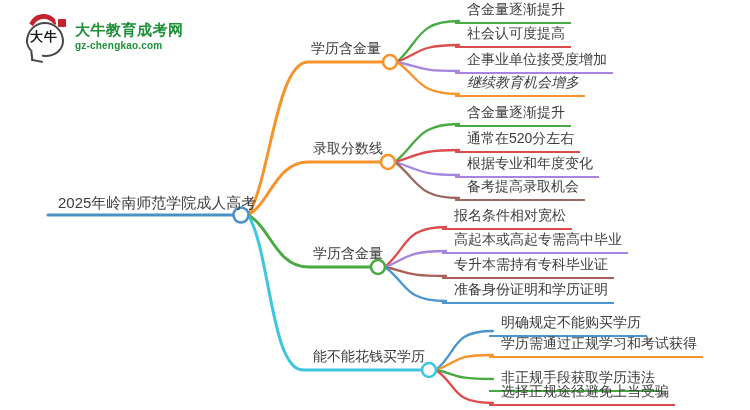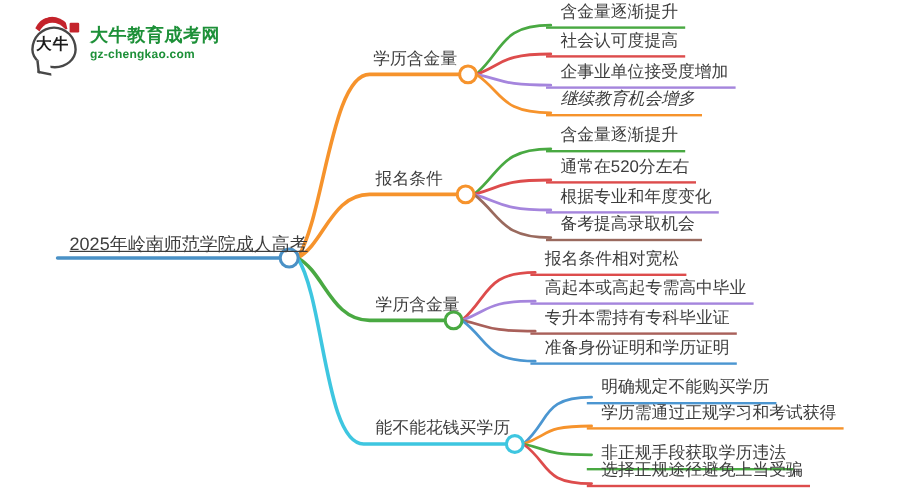--- a/index.html
+++ b/index.html
@@ -33,21 +33,21 @@
     position:absolute;left:4px;top:12px;width:32px;text-align:center;
     font-family:"Liberation Serif","DejaVu Serif",serif;
     font-weight:bold;font-size:13px;line-height:24px;color:#1c1c1c;letter-spacing:1px;
   }
   .logo-words{display:flex;flex-direction:column;justify-content:center;}
   .logo-title{font-size:15px;font-weight:bold;color:#1d9038;letter-spacing:0.5px;line-height:18px;}
   .logo-sub{font-size:10px;font-weight:bold;color:#1d9038;letter-spacing:0.2px;line-height:13px;}
 
   
   .root-label{
-    position:absolute;font-size:15px;color:#3d3d3d;white-space:nowrap;letter-spacing:0;text-decoration:underline;
+    position:absolute;font-size:15px;color:#3d3d3d;white-space:nowrap;letter-spacing:0;
   }
   .branch-label{
     position:absolute;font-size:14px;color:#3d3d3d;white-space:nowrap;
   }
   .leaf{
     position:absolute;height:23px;line-height:20px;font-size:14px;color:#3d3d3d;
     border-bottom:2px solid #84cc16;padding:0 6px 0 12px;white-space:nowrap;
   }
 </style>
 </head>
@@ -98,21 +98,21 @@
   </div>
 
   <div class="root-label" style="left:58px;top:194px;">2025年岭南师范学院成人高考</div>
 
   <div id="nodes">
       <div class="branch-label" style="left: 311px; top: 40px;">学历含金量</div>
       <div class="leaf" style="left: 455px; top: -1px; border-bottom-color: rgb(73, 169, 66);">含金量逐渐提升</div>
       <div class="leaf" style="left: 455px; top: 23px; border-bottom-color: rgb(221, 76, 76);">社会认可度提高</div>
       <div class="leaf" style="left: 455px; top: 49px; border-bottom-color: rgb(165, 133, 221);">企事业单位接受度增加</div>
       <div class="leaf" style="left: 455px; top: 72px; border-bottom-color: rgb(246, 147, 44); font-style: italic;">继续教育机会增多</div>
-      <div class="branch-label" style="left: 313px; top: 140px;">报名条件</div>
+      <div class="branch-label" style="left: 313px; top: 140px;">录取分数线</div>
       <div class="leaf" style="left: 455px; top: 102px; border-bottom-color: rgb(73, 169, 66);">含金量逐渐提升</div>
       <div class="leaf" style="left: 455px; top: 128px; border-bottom-color: rgb(221, 76, 76);">通常在520分左右</div>
       <div class="leaf" style="left: 455px; top: 153px; border-bottom-color: rgb(165, 133, 221);">根据专业和年度变化</div>
       <div class="leaf" style="left: 455px; top: 176px; border-bottom-color: rgb(154, 106, 94);">备考提高录取机会</div>
       <div class="branch-label" style="left: 313px; top: 245px;">学历含金量</div>
       <div class="leaf" style="left: 442px; top: 205px; border-bottom-color: rgb(221, 76, 76);">报名条件相对宽松</div>
       <div class="leaf" style="left: 442px; top: 229px; border-bottom-color: rgb(165, 133, 221);">高起本或高起专需高中毕业</div>
       <div class="leaf" style="left: 442px; top: 254px; border-bottom-color: rgb(169, 96, 90);">专升本需持有专科毕业证</div>
       <div class="leaf" style="left: 442px; top: 279px; border-bottom-color: rgb(75, 150, 209);">准备身份证明和学历证明</div>
       <div class="branch-label" style="left: 313px; top: 348px;">能不能花钱买学历</div>

